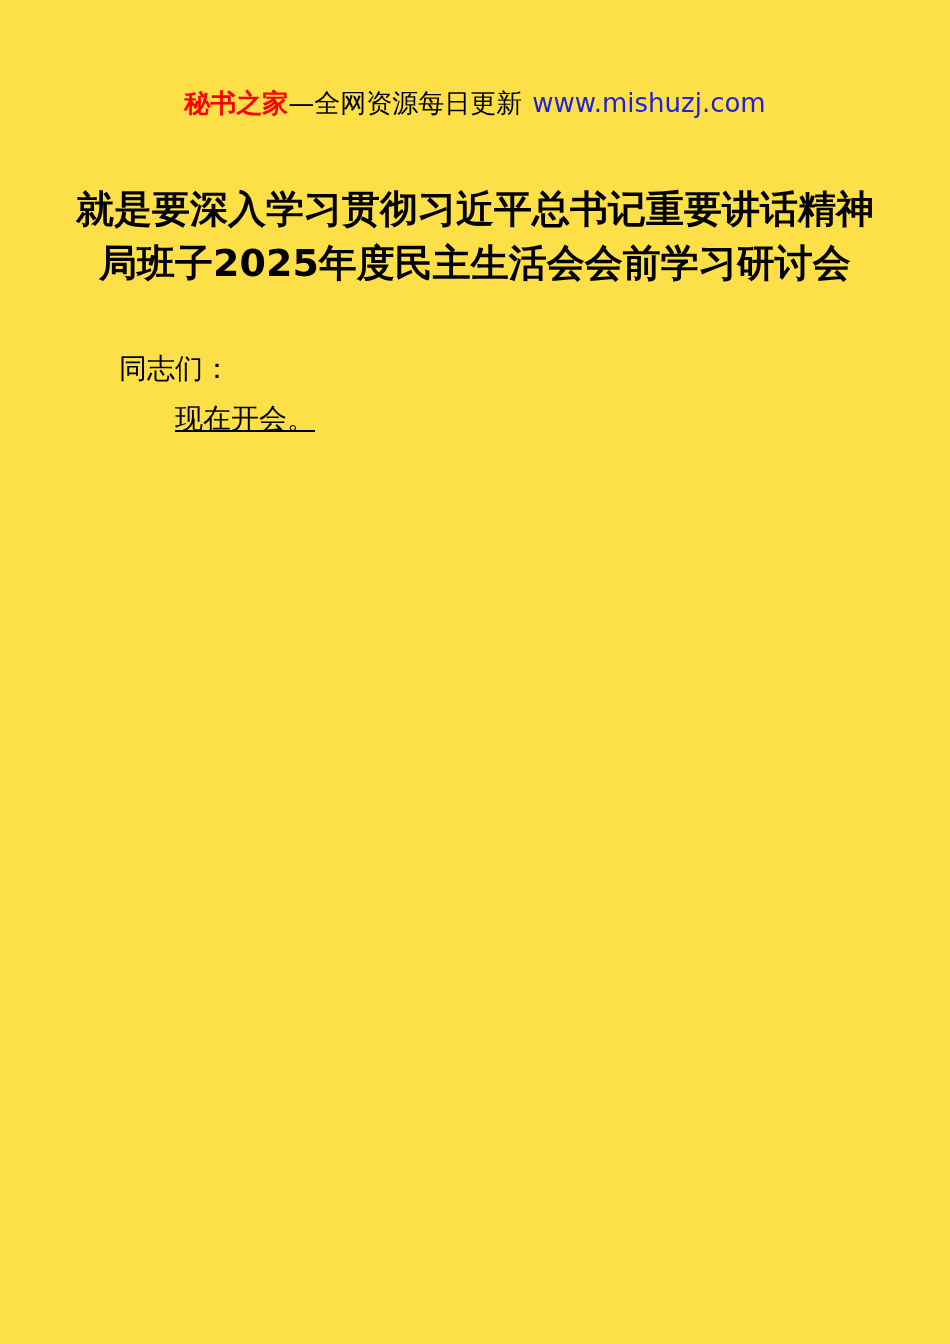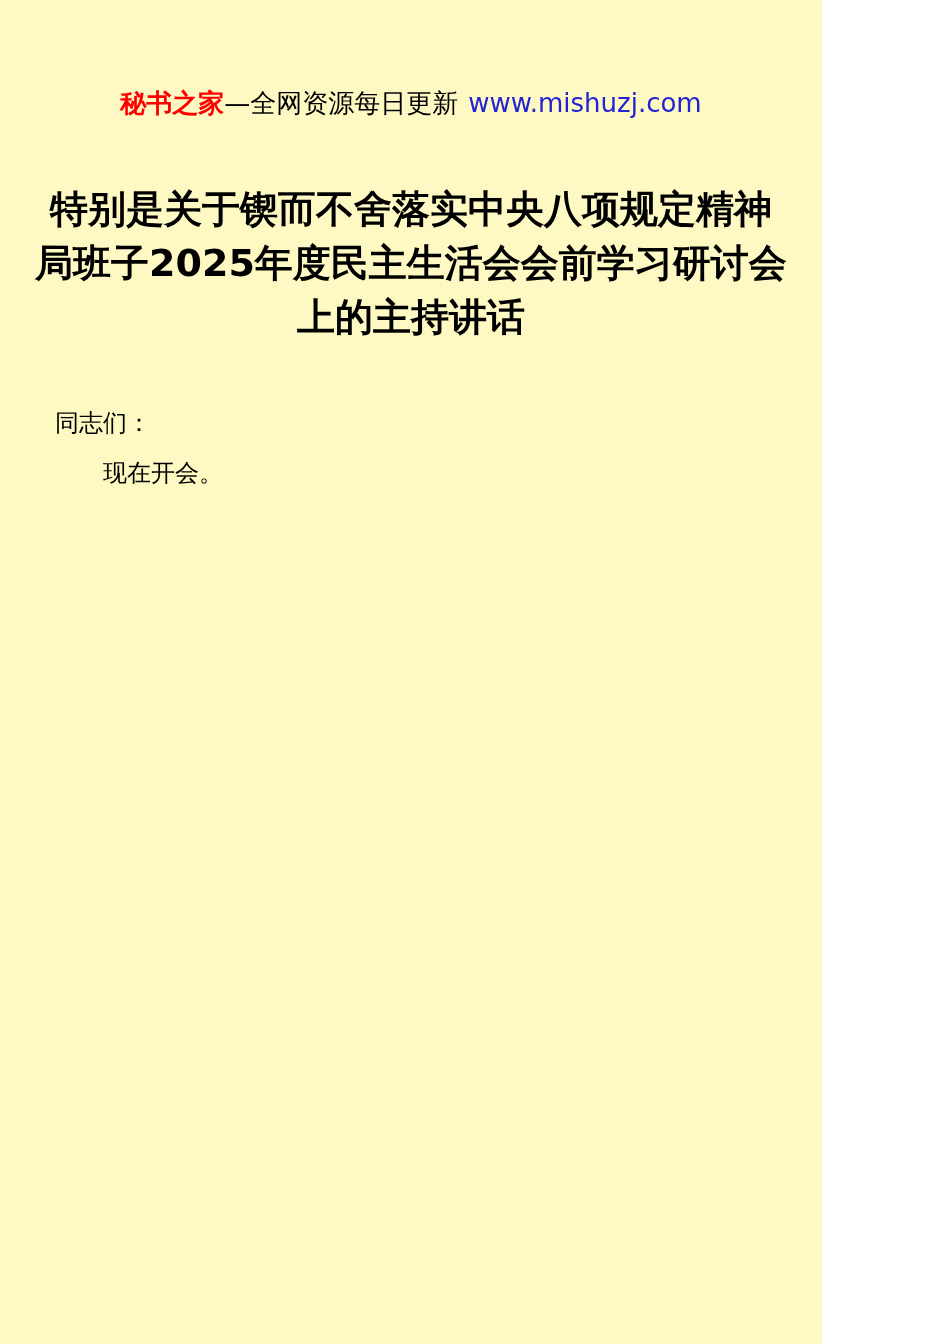--- a/index.html
+++ b/index.html
@@ -2,23 +2,23 @@
 <html><head>
 <meta charset="utf-8">
 <style>
   html, body {
     margin: 0;
     padding: 0;
     background: #ffffff;
   }
   .page {
     position: relative;
-    width: 822px;
+    width: 950px;
     height: 1344px;
-    background: #fef9c3;
+    background: #fde047;
     overflow: hidden;
     font-family: "DejaVu Sans", "Liberation Sans", sans-serif;
     color: #000000;
   }
   
   .doc-header {
     padding-top: 86px;
     text-align: center;
     font-size: 26px;
     line-height: 34px;
@@ -46,47 +46,47 @@
     line-height: 54px;
     color: #000000;
   }
   .doc-title .title-line {
     display: block;
   }
   
   .doc-body {
     width: 712px;
     margin: 54px auto 0 auto;
-    font-size: 24px;
+    font-size: 28px;
     line-height: 50px;
     text-align: justify;
     text-justify: inter-ideograph;
     color: #000000;
   }
   .doc-body p {
     margin: 0;
     padding: 0;
   }
   .doc-body p.indent {
     text-indent: 2em;
+    text-decoration: underline;
   }
 </style>
 </head>
 <body>
 
 <div class="page">
 
   <div class="doc-header">
     <span class="site-name">秘书之家</span><span class="tagline">—全网资源每日更新</span><span class="site-url">www.mishuzj.com</span>
   </div>
 
   <h1 class="doc-title">
-    <span class="title-line">特别是关于锲而不舍落实中央八项规定精神</span>
+    <span class="title-line">就是要深入学习贯彻习近平总书记重要讲话精神</span>
     <span class="title-line">局班子2025年度民主生活会会前学习研讨会</span>
-    <span class="title-line">上的主持讲话</span>
   </h1>
 
   <div class="doc-body">
     <p>同志们：</p>
     <p class="indent">现在开会。</p>
   </div>
 
 </div>
 
 </body></html>

